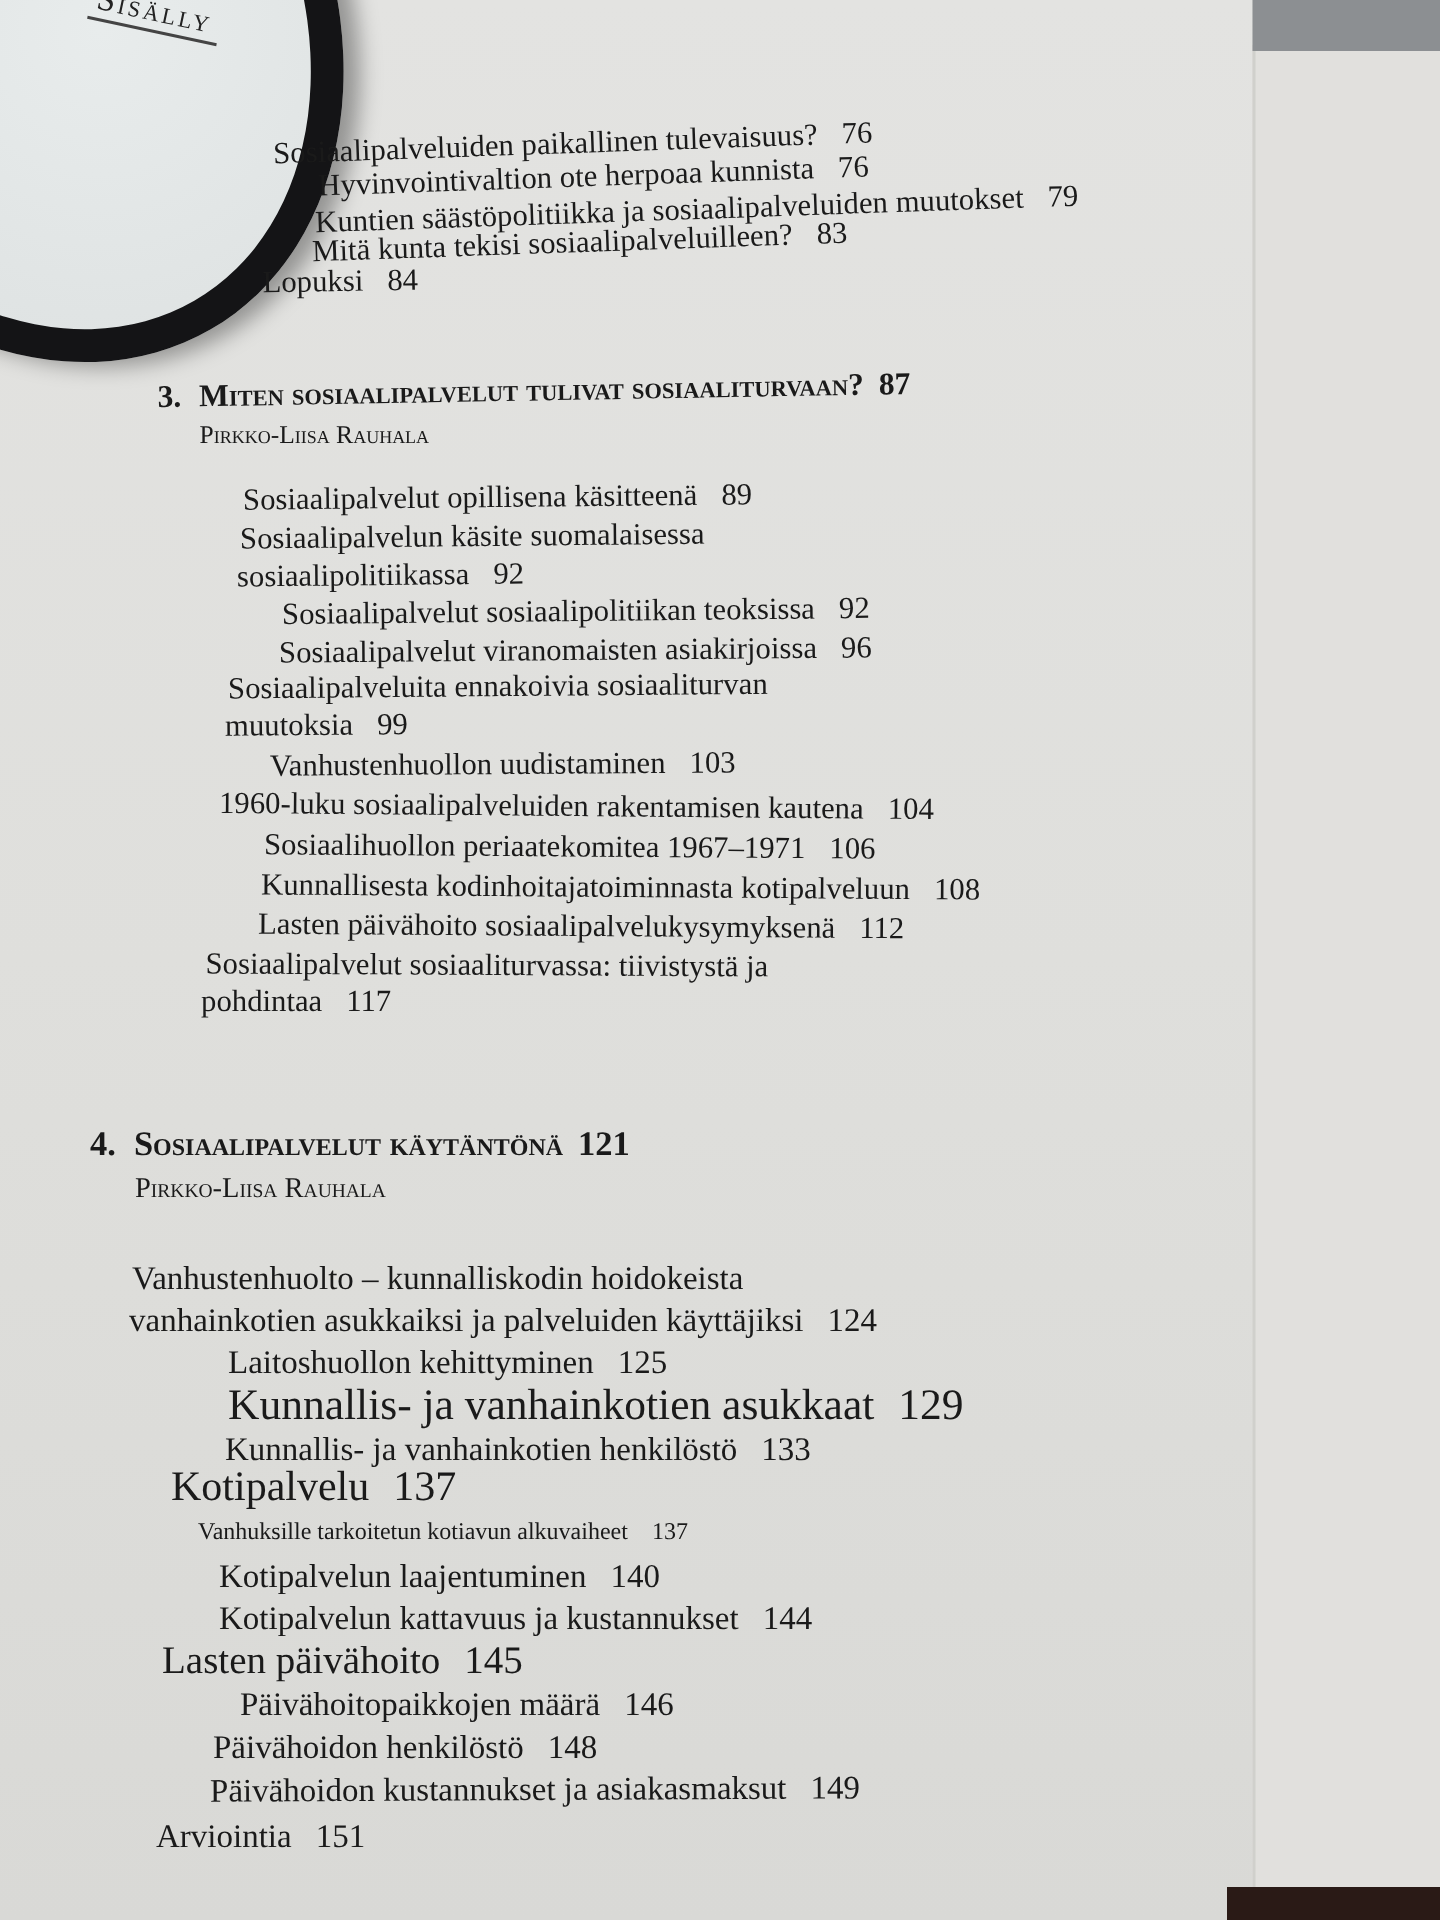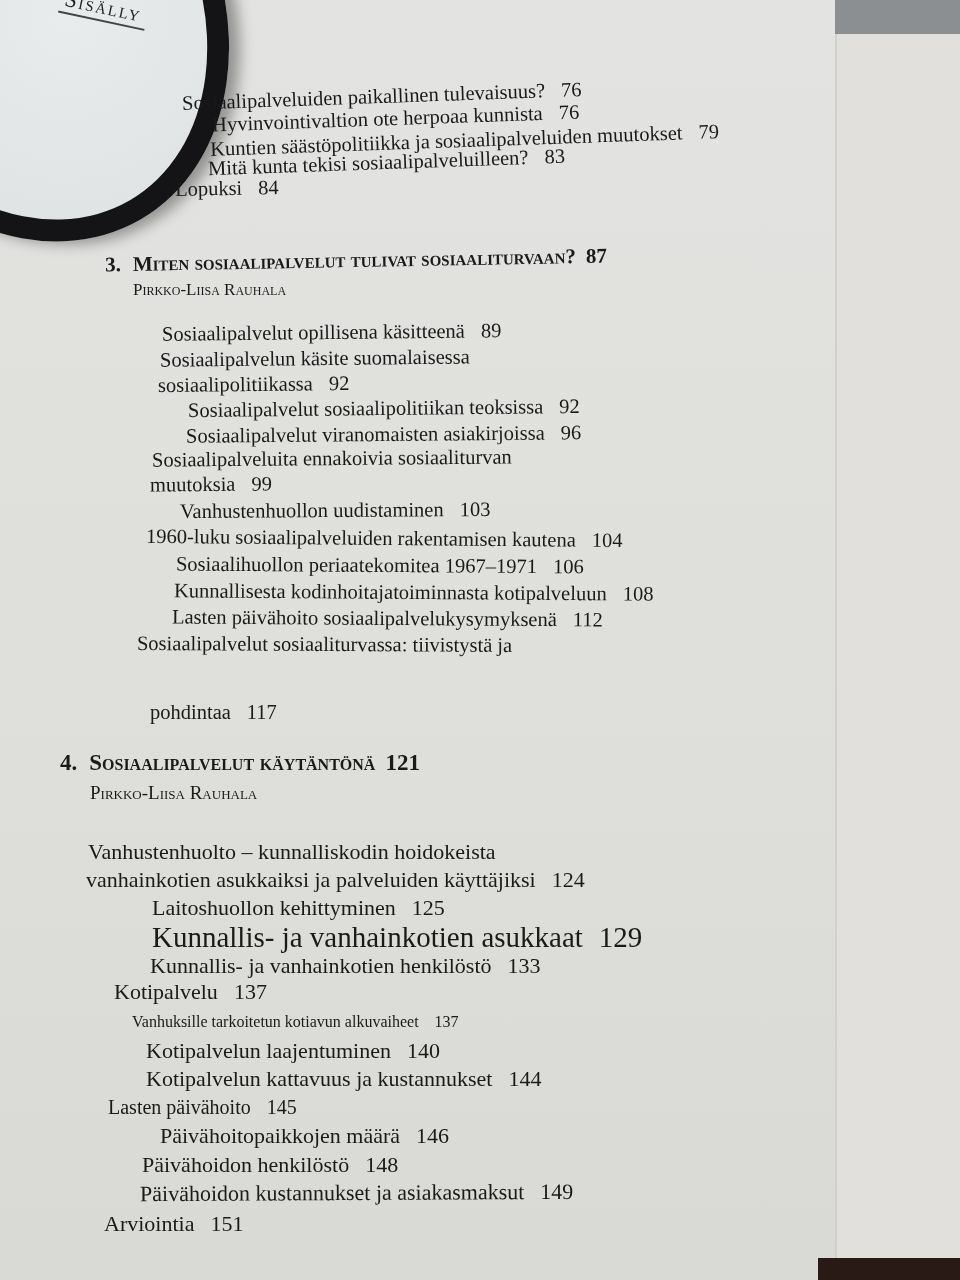--- a/index.html
+++ b/index.html
@@ -85,33 +85,33 @@
 <div class="line" style="left:188px;top:396px;transform:rotate(-0.6deg);"><span>Sosiaalipalvelut sosiaalipolitiikan teoksissa</span><span class="pg">92</span></div>
 <div class="line" style="left:186px;top:422px;transform:rotate(-0.5deg);"><span>Sosiaalipalvelut viranomaisten asiakirjoissa</span><span class="pg">96</span></div>
 <div class="line" style="left:152px;top:446px;transform:rotate(-0.5deg);"><span>Sosiaalipalveluita ennakoivia sosiaaliturvan</span><span class="pg"></span></div>
 <div class="line" style="left:150px;top:472px;transform:rotate(-0.5deg);"><span>muutoksia</span><span class="pg">99</span></div>
 <div class="line" style="left:180px;top:498px;transform:rotate(-0.4deg);"><span>Vanhustenhuollon uudistaminen</span><span class="pg">103</span></div>
 <div class="line" style="left:146px;top:526px;transform:rotate(0.5deg);"><span>1960-luku sosiaalipalveluiden rakentamisen kautena</span><span class="pg">104</span></div>
 <div class="line" style="left:176px;top:553px;transform:rotate(0.4deg);"><span>Sosiaalihuollon periaatekomitea 1967–1971</span><span class="pg">106</span></div>
 <div class="line" style="left:174px;top:580px;transform:rotate(0.4deg);"><span>Kunnallisesta kodinhoitajatoiminnasta kotipalveluun</span><span class="pg">108</span></div>
 <div class="line" style="left:172px;top:606px;transform:rotate(0.4deg);"><span>Lasten päivähoito sosiaalipalvelukysymyksenä</span><span class="pg">112</span></div>
 <div class="line" style="left:137px;top:632px;transform:rotate(0.3deg);"><span>Sosiaalipalvelut sosiaaliturvassa: tiivistystä ja</span><span class="pg"></span></div>
-<div class="line" style="left:150px;top:656px;margin-top:44px;"><span>pohdintaa</span><span class="pg">117</span></div>
+<div class="line" style="left:134px;top:656px;"><span>pohdintaa</span><span class="pg">117</span></div>
 
 <div class="chapter" style="left:60px;top:750px;font-size:23px;">
   <span class="num">4.</span><span class="title">Sosiaalipalvelut käytäntönä</span><span class="pg">121</span>
 </div>
 <div class="author" style="left:90px;top:782px;font-size:19px;">Pirkko-Liisa Rauhala</div>
 
 <div class="line" style="left:88px;top:840px;font-size:22px;"><span>Vanhustenhuolto – kunnalliskodin hoidokeista</span><span class="pg"></span></div>
 <div class="line" style="left:86px;top:868px;font-size:22px;"><span>vanhainkotien asukkaiksi ja palveluiden käyttäjiksi</span><span class="pg">124</span></div>
 <div class="line" style="left:152px;top:896px;font-size:22px;"><span>Laitoshuollon kehittyminen</span><span class="pg">125</span></div>
 <div class="line" style="left:152px;top:925px;font-size:29px;"><span>Kunnallis- ja vanhainkotien asukkaat</span><span class="pg">129</span></div>
 <div class="line" style="left:150px;top:954px;font-size:22px;"><span>Kunnallis- ja vanhainkotien henkilöstö</span><span class="pg">133</span></div>
-<div class="line" style="left:114px;top:980px;font-size:22px;"><span>Kotipalvelu</span><span class="pg">137</span></div>
+<div class="line" style="left:114px;top:980px;font-size:28px;"><span>Kotipalvelu</span><span class="pg">137</span></div>
 <div class="line" style="left:132px;top:1010px;font-size:16px;"><span>Vanhuksille tarkoitetun kotiavun alkuvaiheet</span><span class="pg">137</span></div>
 <div class="line" style="left:146px;top:1039px;font-size:22px;"><span>Kotipalvelun laajentuminen</span><span class="pg">140</span></div>
 <div class="line" style="left:146px;top:1067px;font-size:22px;text-align:right;"><span>Kotipalvelun kattavuus ja kustannukset</span><span class="pg">144</span></div>
-<div class="line" style="left:108px;top:1095px;font-size:20px;"><span>Lasten päivähoito</span><span class="pg">145</span></div>
+<div class="line" style="left:108px;top:1095px;font-size:26px;"><span>Lasten päivähoito</span><span class="pg">145</span></div>
 <div class="line" style="left:160px;top:1124px;font-size:22px;"><span>Päivähoitopaikkojen määrä</span><span class="pg">146</span></div>
 <div class="line" style="left:142px;top:1153px;font-size:22px;"><span>Päivähoidon henkilöstö</span><span class="pg">148</span></div>
 <div class="line" style="left:140px;top:1181px;font-size:22px;transform:rotate(-0.3deg);"><span>Päivähoidon kustannukset ja asiakasmaksut</span><span class="pg">149</span></div>
 <div class="line" style="left:104px;top:1212px;font-size:22px;"><span>Arviointia</span><span class="pg">151</span></div>
 
 </body></html>

